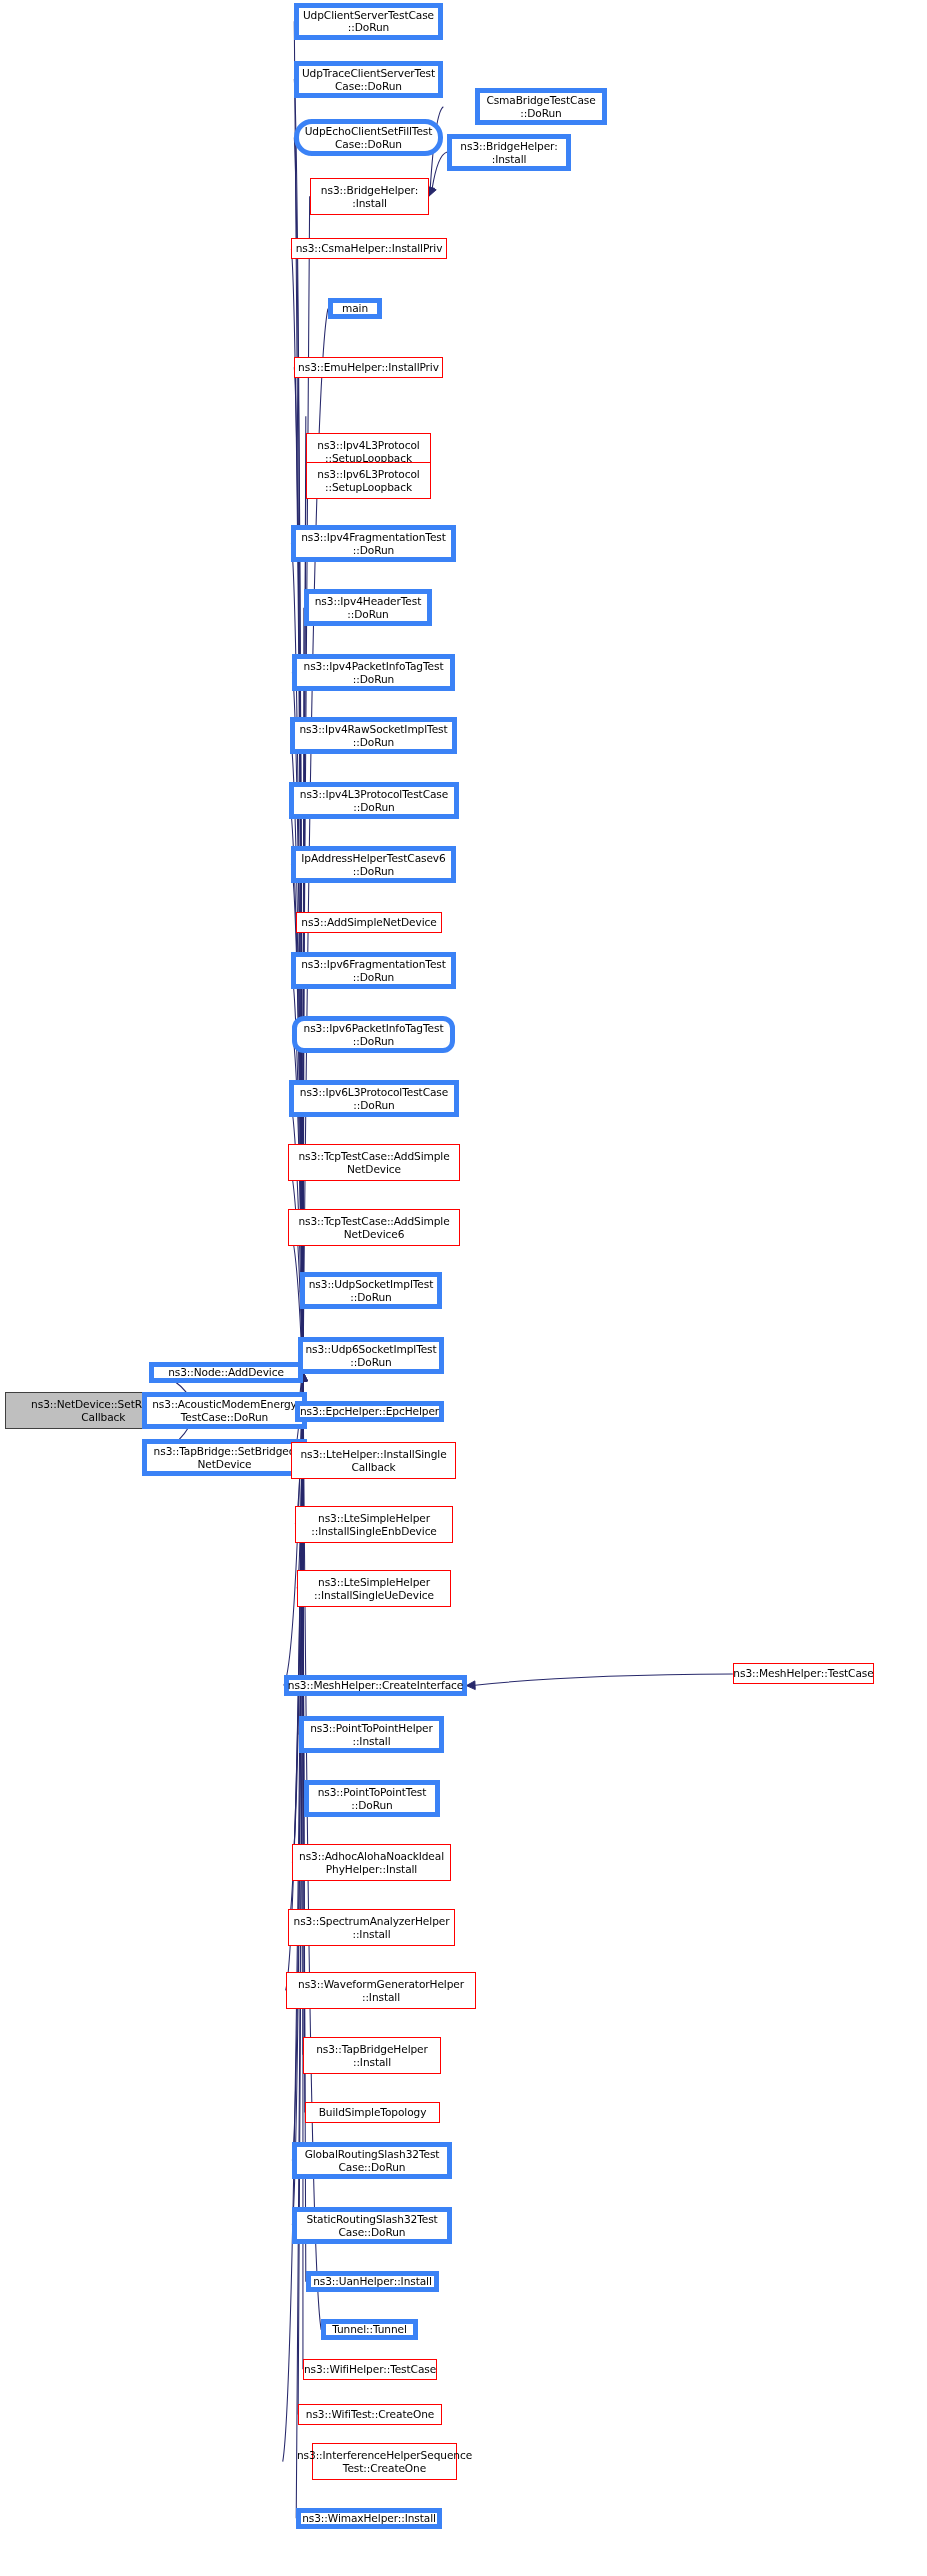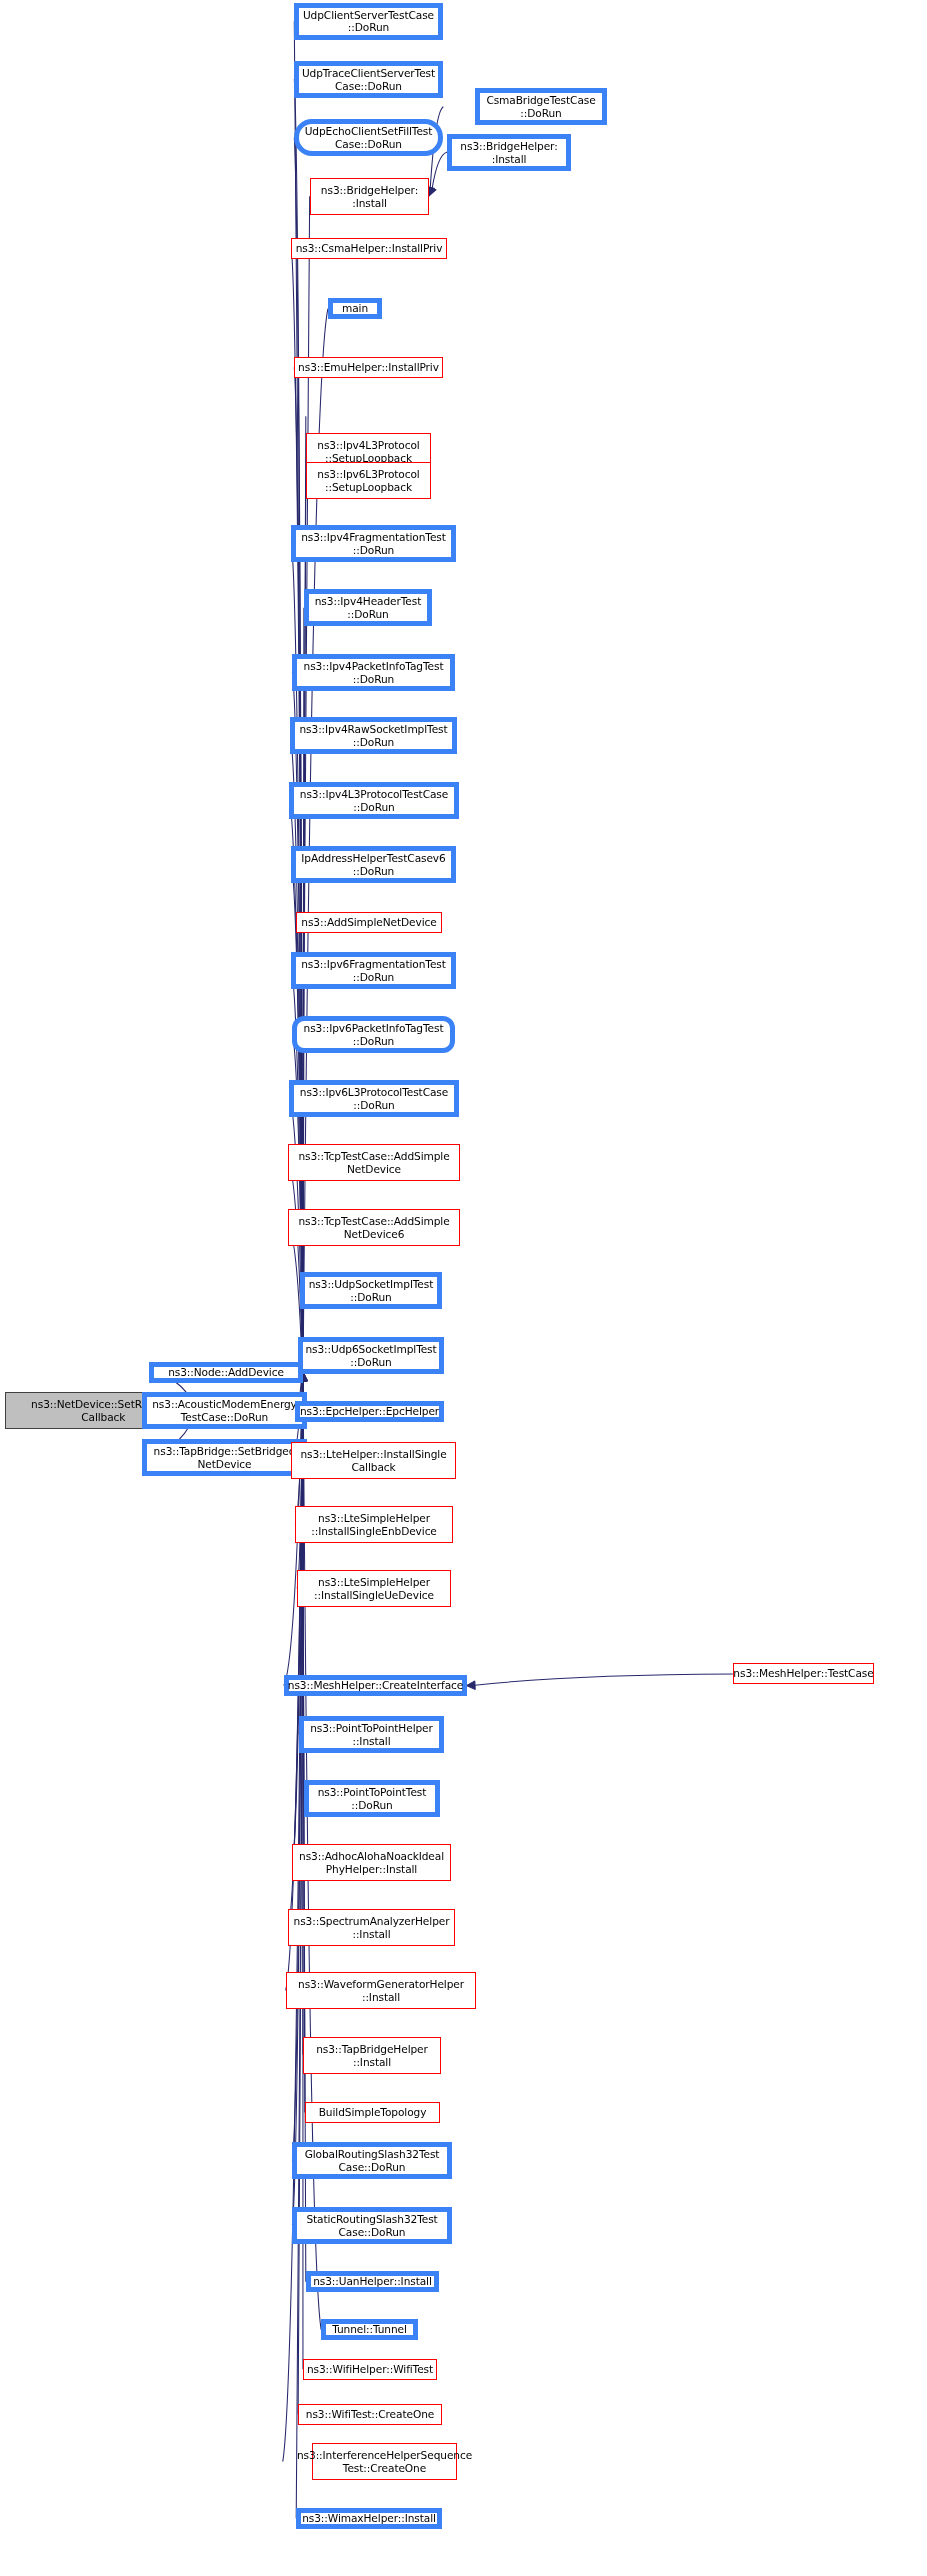--- a/index.html
+++ b/index.html
@@ -201,21 +201,21 @@
 ::Install</div>
       <div class="node red" style="left: 303px; top: 2037px; width: 138px; height: 37px;">ns3::TapBridgeHelper
 ::Install</div>
       <div class="node red" style="left: 305px; top: 2102px; width: 135px; height: 21px;">BuildSimpleTopology</div>
       <div class="node black" style="left: 292px; top: 2142px; width: 160px; height: 37px;">GlobalRoutingSlash32Test
 Case::DoRun</div>
       <div class="node black" style="left: 292px; top: 2207px; width: 160px; height: 37px;">StaticRoutingSlash32Test
 Case::DoRun</div>
       <div class="node black" style="left: 306px; top: 2271px; width: 133px; height: 21px;">ns3::UanHelper::Install</div>
       <div class="node black" style="left: 321px; top: 2319px; width: 97px; height: 21px;">Tunnel::Tunnel</div>
-      <div class="node red" style="left: 303px; top: 2359px; width: 134px; height: 21px;">ns3::WifiHelper::WifiTest</div>
+      <div class="node red" style="left: 303px; top: 2359px; width: 134px; height: 21px;">ns3::WifiHelper::TestCase</div>
       <div class="node red" style="left: 298px; top: 2404px; width: 144px; height: 21px;">ns3::WifiTest::CreateOne</div>
       <div class="node red" style="left: 283px; top: 2443px; width: 145px; height: 37px; margin-left: 29px;">ns3::InterferenceHelperSequence
 Test::CreateOne</div>
       <div class="node black" style="left: 296px; top: 2508px; width: 146px; height: 21px;">ns3::WimaxHelper::Install</div>
       <div class="node black" style="left: 443px; top: 88px; width: 132px; height: 37px; margin-left: 32px;">CsmaBridgeTestCase
 ::DoRun</div>
       <div class="node black" style="left: 447px; top: 134px; width: 124px; height: 37px;">ns3::BridgeHelper:
 :Install</div>
     </div>
 </div>

